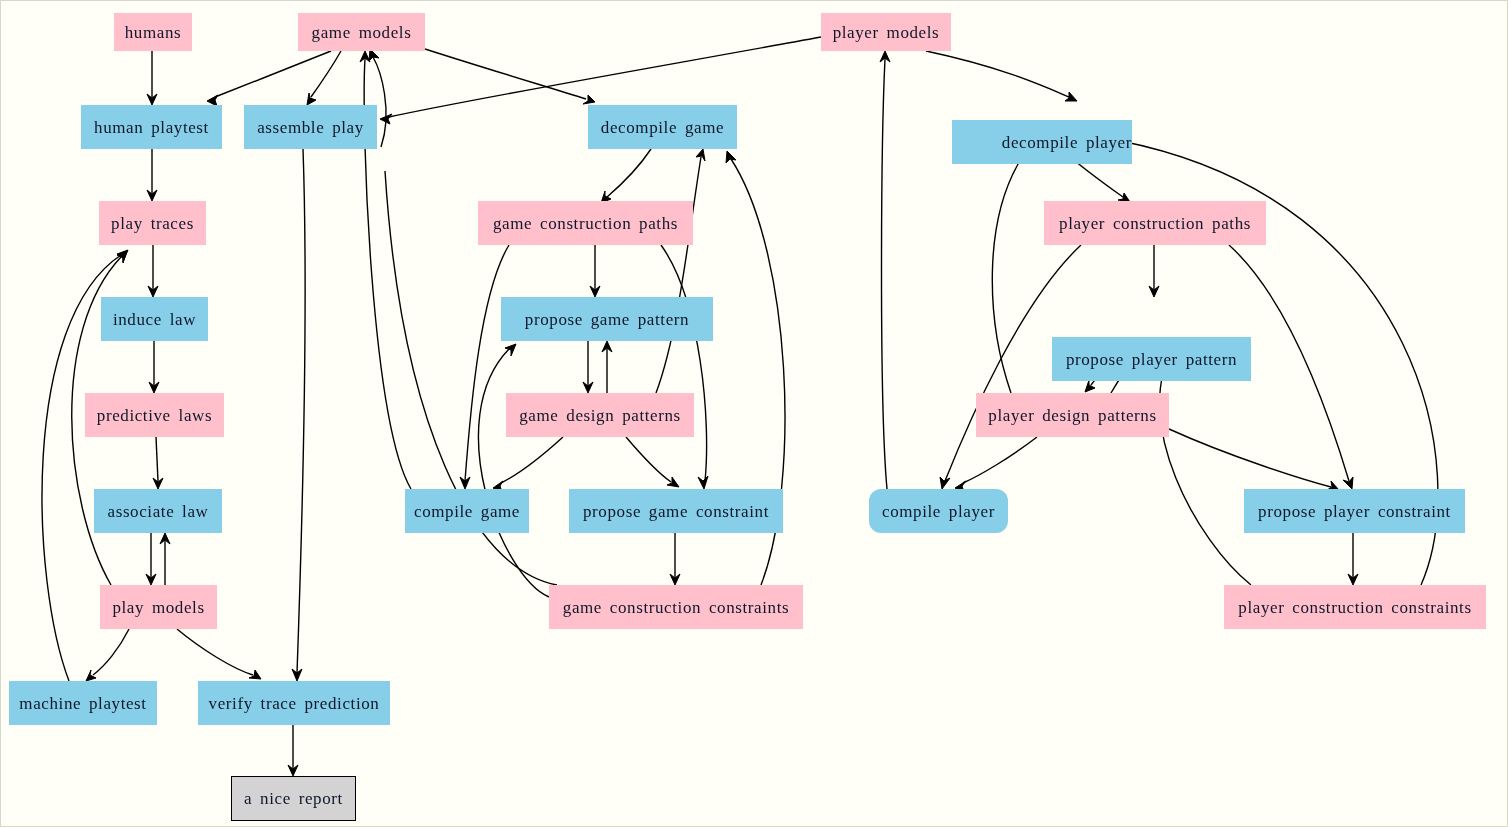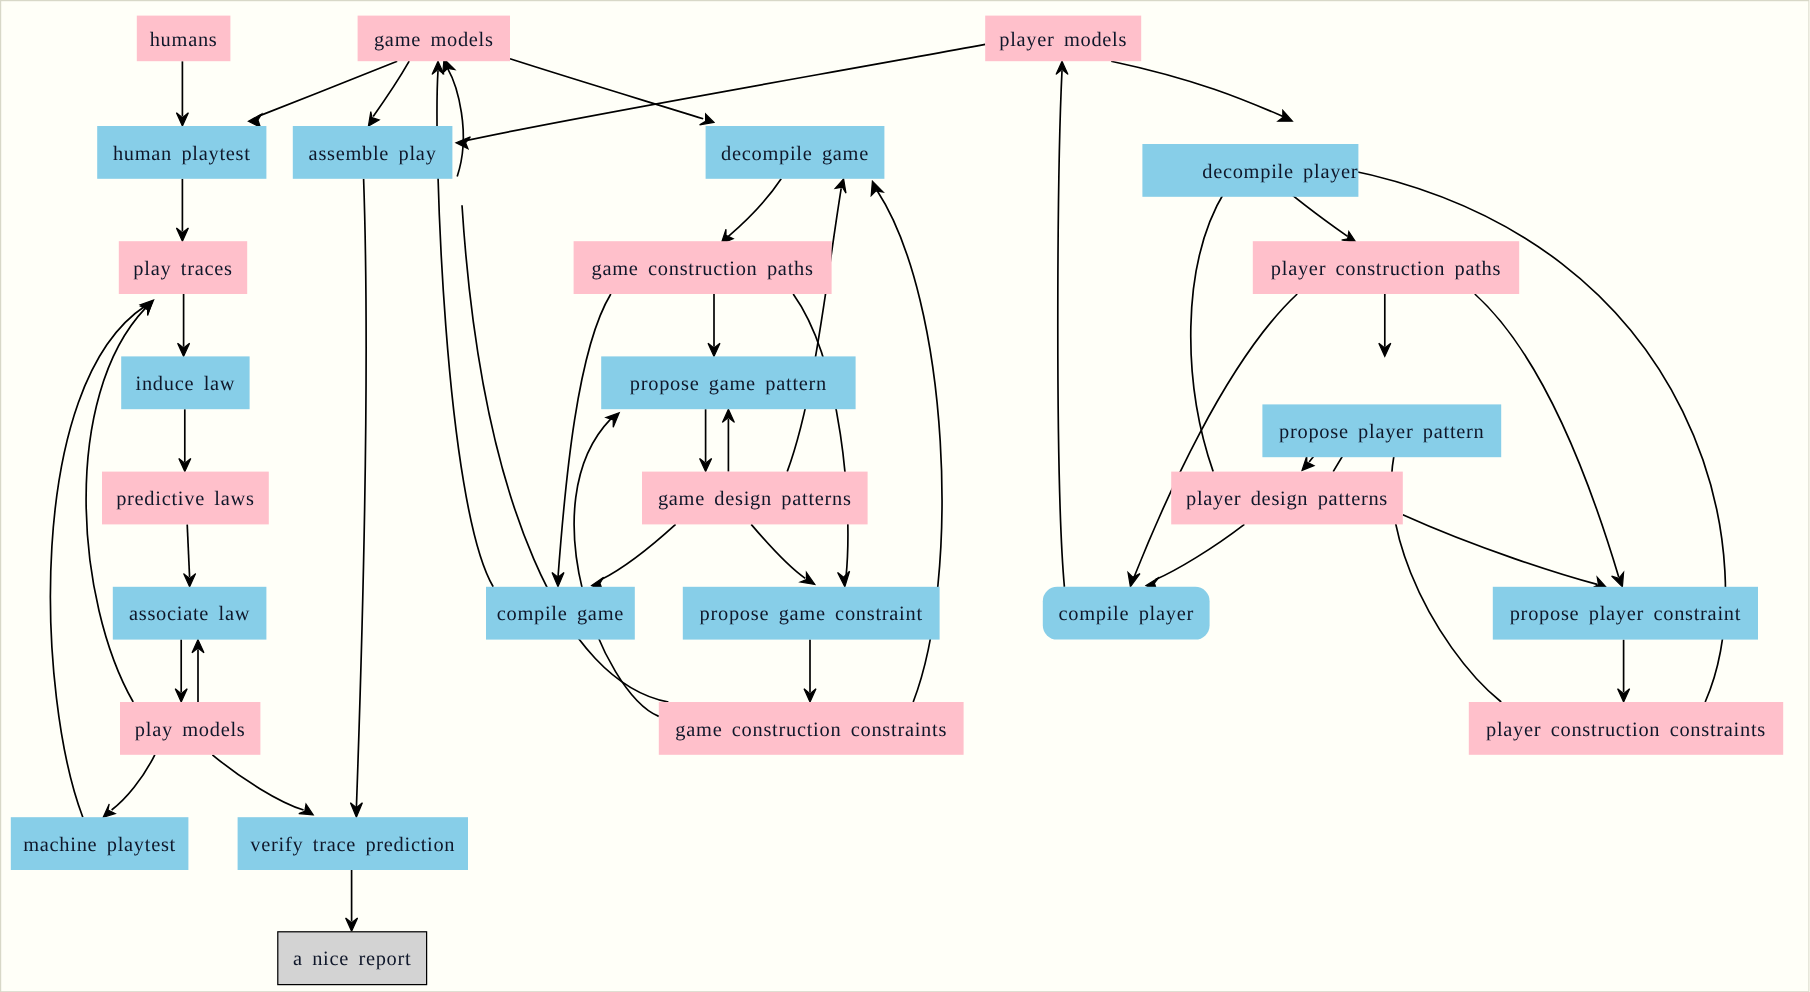--- a/index.html
+++ b/index.html
@@ -273,21 +273,21 @@
       </div>
       <div class="node blue" style="left: 500px; top: 296px; width: 212px; height: 44px;">
         <span class="node-label">propose game pattern</span>
       </div>
       <div class="node blue" style="left: 1051px; top: 296px; width: 199px; height: 44px; margin-top: 40px;">
         <span class="node-label">propose player pattern</span>
       </div>
       <div class="node pink" style="left: 84px; top: 392px; width: 139px; height: 44px;">
         <span class="node-label">predictive laws</span>
       </div>
-      <div class="node pink" style="left: 505px; top: 392px; width: 188px; height: 44px; margin-left: 29px;">
+      <div class="node pink" style="left: 505px; top: 392px; width: 188px; height: 44px;">
         <span class="node-label">game design patterns</span>
       </div>
       <div class="node pink" style="left: 975px; top: 392px; width: 193px; height: 44px;">
         <span class="node-label">player design patterns</span>
       </div>
       <div class="node blue" style="left: 93px; top: 488px; width: 128px; height: 44px;">
         <span class="node-label">associate law</span>
       </div>
       <div class="node blue" style="left: 404px; top: 488px; width: 124px; height: 44px;">
         <span class="node-label">compile game</span>

